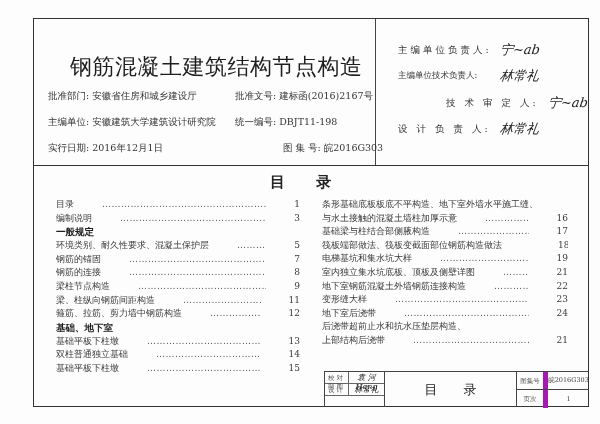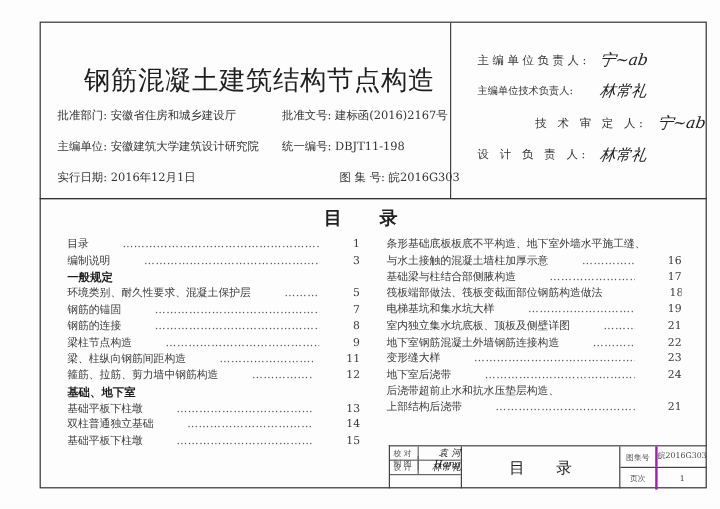--- a/index.html
+++ b/index.html
@@ -68,32 +68,32 @@
 
   
   .title-block {
     position: absolute; left: 324px; top: 371px; width: 265px; height: 36px;
     border-top: 1px solid #444; border-left: 1px solid #444; padding-left: 46px;
   }
   .tb-left { position: absolute; left: 0; top: 0; width: 60px; height: 100%; border-right: 1px solid #444; }
   .tb-row { position: absolute; left: 0; width: 100%; height: 12px; border-bottom: 0.8px solid #666; display: flex; align-items: center; }
   .tb-row:last-child { border-bottom: none; }
   .tb-lab { width: 24px; font-size: 6.5px; color: #555; text-align: center; border-right: 0.8px solid #666; height: 100%; line-height: 12px; letter-spacing: 2px; }
-  .tb-sig { flex: 1; font-size: 8px; font-style: italic; text-align: right; color: #222; }
+  .tb-sig { flex: 1; font-size: 8px; font-style: italic; text-align: center; color: #222; }
   .tb-center {
     position: absolute; left: 60px; top: 0; width: 132px; height: 100%;
     border-right: 1px solid #444; display: flex; align-items: center; justify-content: center;
     font-family: "DejaVu Sans", "Liberation Sans", sans-serif;
     font-size: 13px; color: #222; word-spacing: 22px;
   }
   .tb-right { position: absolute; left: 192px; top: 0; right: 0; height: 100%; }
   .tb-r-row { position: absolute; left: 0; right: 0; height: 18px; display: flex; align-items: center; }
   .tb-r-row.first { top: 0; border-bottom: 1px solid #444; }
   .tb-r-row.second { top: 18px; }
-  .tb-r-lab { width: 31px; font-size: 6.5px; color: #555; text-align: center; border-right: 2px solid #a21caf; height: 100%; line-height: 18px; }
+  .tb-r-lab { width: 31px; font-size: 6.5px; color: #555; text-align: center; border-right: 5px solid #a21caf; height: 100%; line-height: 18px; }
   .tb-r-val { flex: 1; font-size: 6.5px; color: #444; text-align: center; }
 </style>
 </head>
 <body>
 
 <div class="page">
 
   <div class="header-frame">
     <div class="header-left">
       <div class="doc-title">钢筋混凝土建筑结构节点构造</div>

